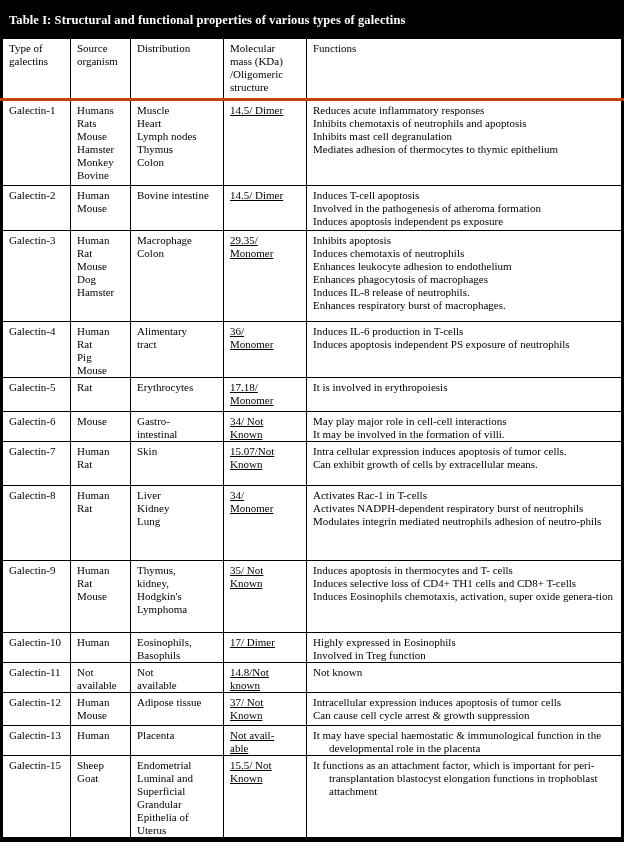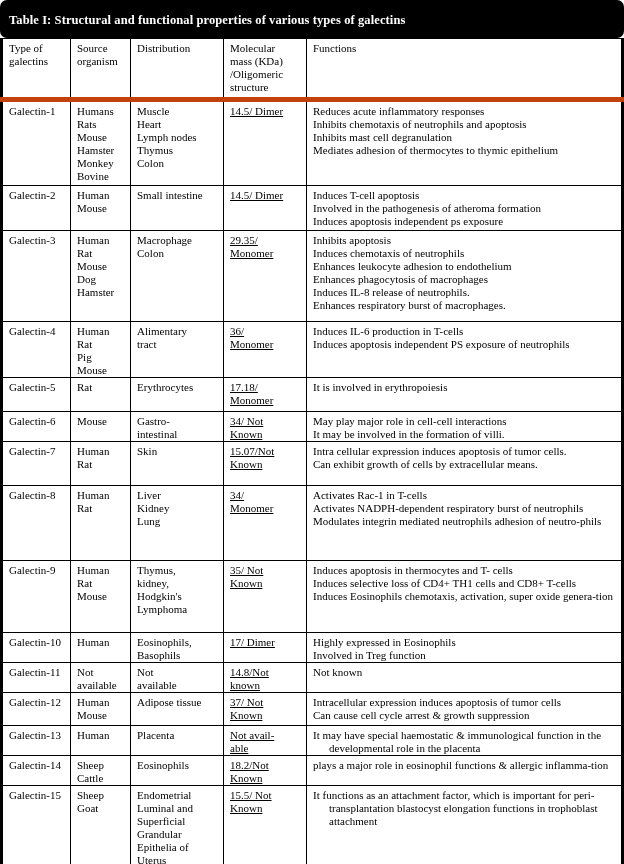--- a/index.html
+++ b/index.html
@@ -16,21 +16,20 @@
     background: #000000;
     color: #ffffff;
     height: 38px;
     box-sizing: border-box;
     display: flex;
     align-items: center;
     padding: 2px 8px 0 9px;
     font-weight: bold;
     font-size: 12.5px;
     letter-spacing: 0.1px;
-    border-radius: 7px;
   }
   table.galectins {
     width: 624px;
     border-collapse: collapse;
     table-layout: fixed;
     border-left: 3px solid #000000;
     border-right: 3px solid #000000;
     border-bottom: 5px solid #000000;
     font-size: 11px;
     line-height: 13px;
@@ -42,21 +41,21 @@
   col.c5 { width: auto; }
   th, td {
     border: 1px solid #000000;
     vertical-align: top;
     text-align: left;
     padding: 3px 4px 0 6px;
     font-weight: normal;
     overflow: hidden;
   }
   thead tr { height: 61px; }
-  thead th { border-bottom: 5px solid #c2410c; white-space: pre-line; margin-top: 20px; }
+  thead th { border-bottom: 3px solid #c2410c; white-space: pre-line; margin-top: 20px; }
   td.c-mass { white-space: pre-line; text-decoration: underline; }
   td.c-fn div { padding-left: 16px; text-indent: -16px; }
   tbody tr:nth-child(1)  { height: 86px; }
   tbody tr:nth-child(2)  { height: 45px; }
   tbody tr:nth-child(3)  { height: 91px; }
   tbody tr:nth-child(4)  { height: 55px; }
   tbody tr:nth-child(5)  { height: 34px; margin-top: 16px; }
   tbody tr:nth-child(6)  { height: 28px; }
   tbody tr:nth-child(7)  { height: 44px; }
   tbody tr:nth-child(8)  { height: 75px; }
@@ -124,21 +123,21 @@
             <div class="line">Mediates adhesion of thermocytes to thymic epithelium</div>
           </td>
       </tr>
       <tr>
         <td class="c-type">Galectin-2</td>
         <td class="c-src">
             <div class="line">Human</div>
             <div class="line">Mouse</div>
           </td>
         <td class="c-dist">
-            <div class="line">Small intestine</div>
+            <div class="line">Bovine intestine</div>
           </td>
         <td class="c-mass">14.5/ Dimer</td>
         <td class="c-fn">
             <div class="line">Induces T-cell apoptosis</div>
             <div class="line">Involved in the pathogenesis of atheroma formation</div>
             <div class="line">Induces apoptosis independent ps exposure</div>
           </td>
       </tr>
       <tr>
         <td class="c-type">Galectin-3</td>
@@ -324,35 +323,20 @@
         <td class="c-dist">
             <div class="line">Placenta</div>
           </td>
         <td class="c-mass">Not avail-
 able</td>
         <td class="c-fn">
             <div class="line">It may have special haemostatic &amp; immunological function in the developmental role in the placenta</div>
           </td>
       </tr>
       <tr>
-        <td class="c-type">Galectin-14</td>
-        <td class="c-src">
-            <div class="line">Sheep</div>
-            <div class="line">Cattle</div>
-          </td>
-        <td class="c-dist">
-            <div class="line">Eosinophils</div>
-          </td>
-        <td class="c-mass">18.2/Not
-Known</td>
-        <td class="c-fn">
-            <div class="line">plays a major role in eosinophil functions &amp; allergic inflamma-tion</div>
-          </td>
-      </tr>
-      <tr>
         <td class="c-type">Galectin-15</td>
         <td class="c-src">
             <div class="line">Sheep</div>
             <div class="line">Goat</div>
           </td>
         <td class="c-dist">
             <div class="line">Endometrial</div>
             <div class="line">Luminal and</div>
             <div class="line">Superficial</div>
             <div class="line">Grandular</div>

